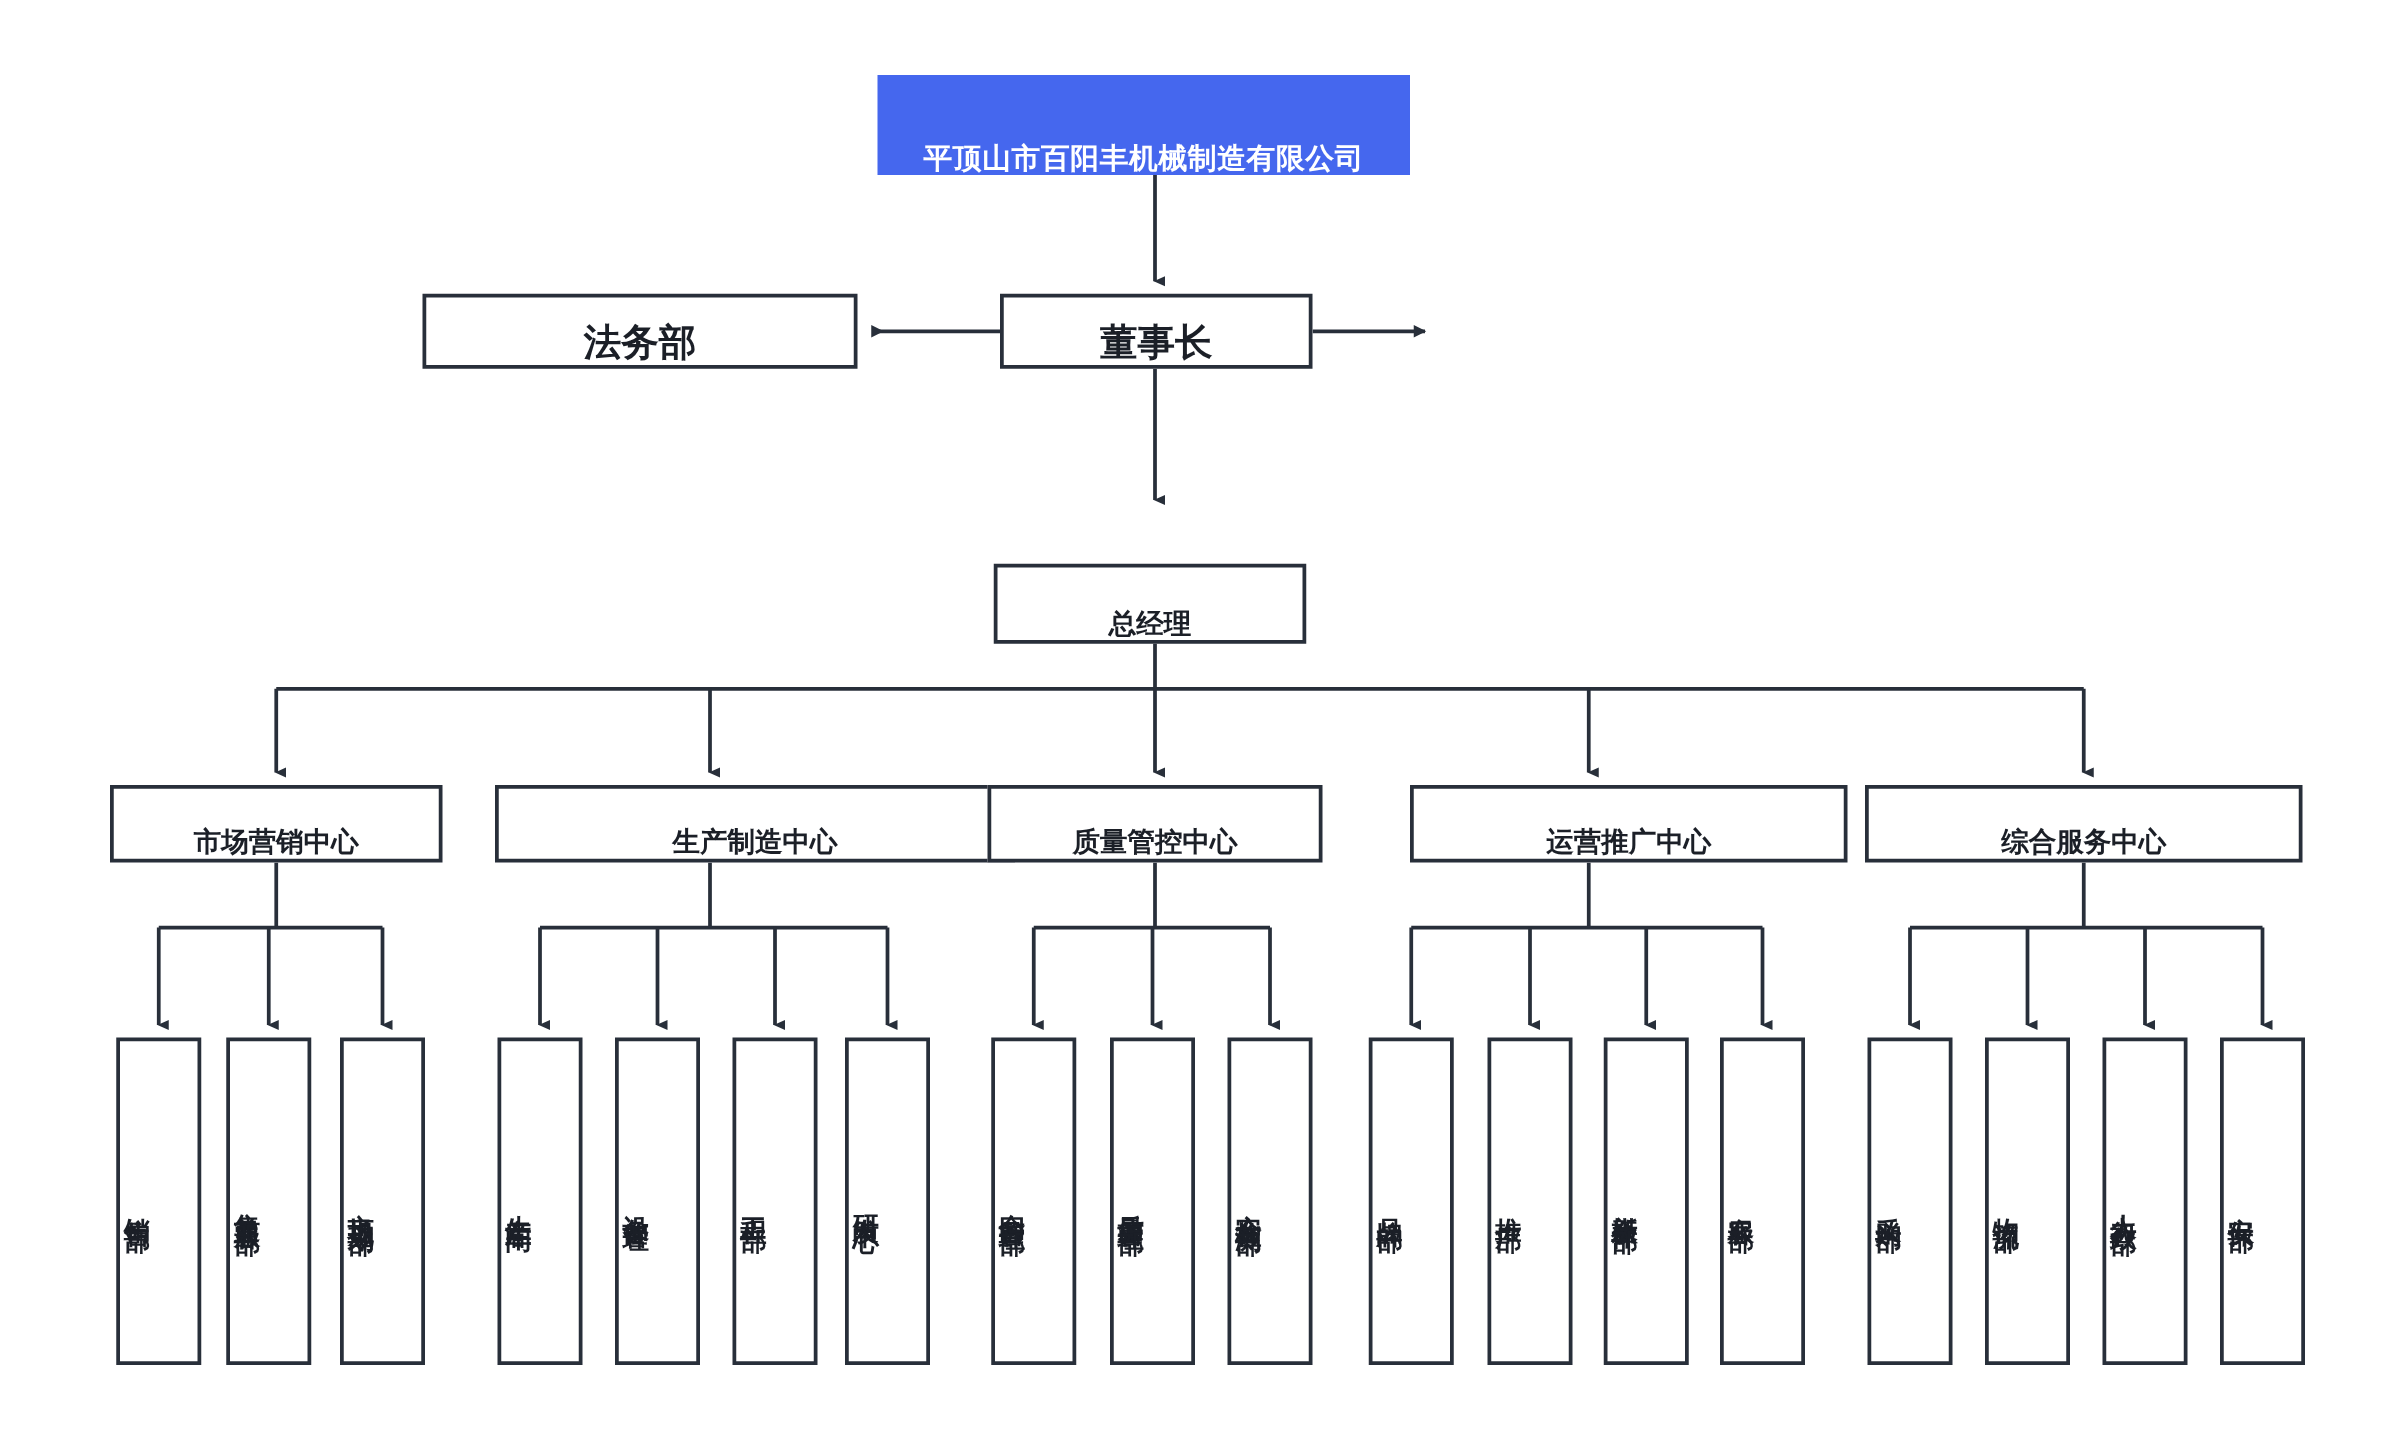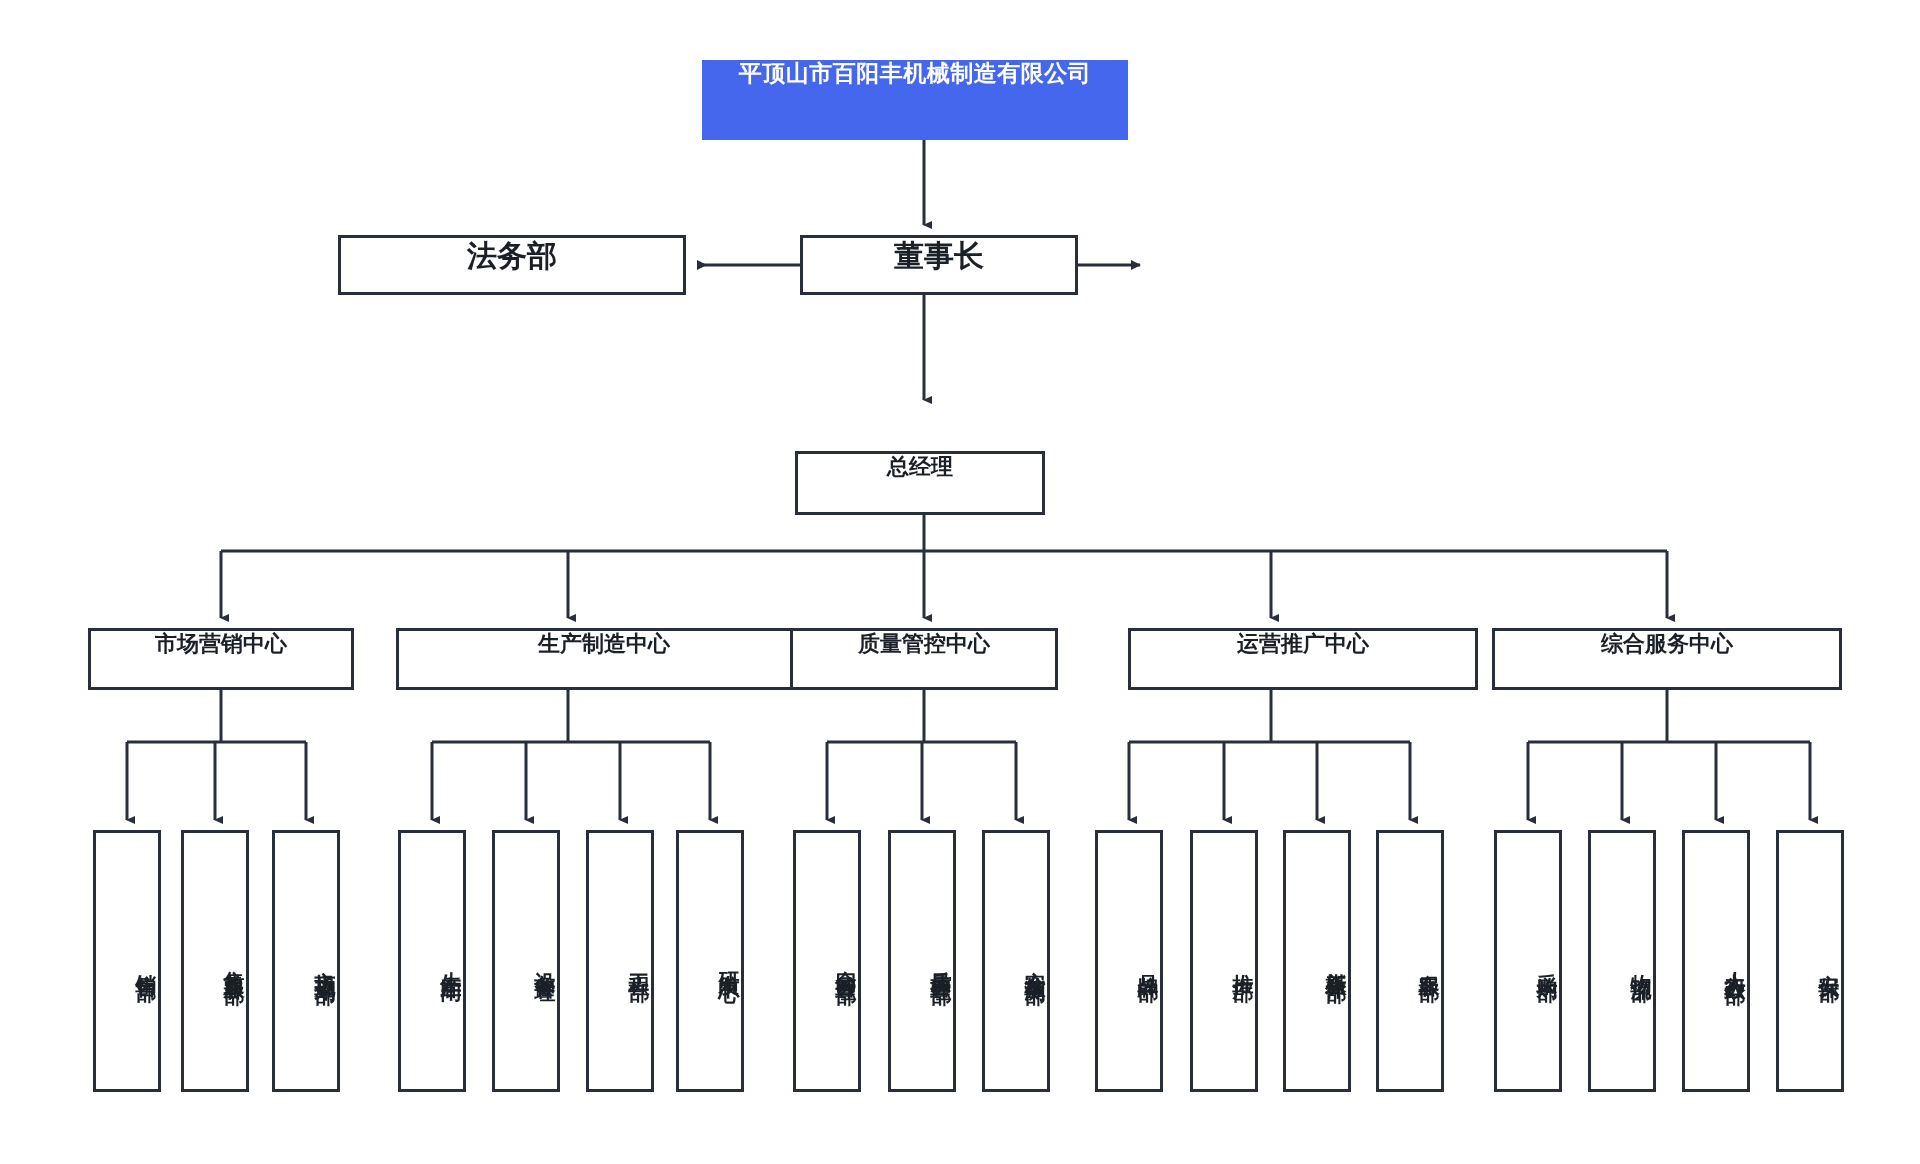--- a/index.html
+++ b/index.html
@@ -24,21 +24,21 @@
     left: 0;
     top: 0;
     width: 1920px;
     height: 1164px;
     pointer-events: none;
   }
   .node {
     position: absolute;
     box-sizing: border-box;
     display: flex;
-    align-items: flex-start;
+    align-items: flex-end;
     justify-content: center;
     text-align: center;
     background: #ffffff;
     border: 3px solid #282f3a;
     color: #1b1f27;
     font-weight: bold;
     line-height: 1.18;
   }
   .node.root {
     background: #4567ee;
@@ -120,21 +120,21 @@
       </g>
   </svg>
 
   <div class="node root" style="left: 702px; top: 60px; width: 426px; height: 80px;">
     <span>平顶山市百阳丰机械制造有限公司</span>
   </div>
 
   <div class="node lvl2" style="left: 338px; top: 235px; width: 348px; height: 60px;">
     <span>法务部</span>
   </div>
-  <div class="node lvl2" style="left: 800px; top: 235px; width: 278px; height: 60px;">
+  <div class="node lvl2" style="left: 800px; top: 235px; width: 250px; height: 60px;">
     <span>董事长</span>
   </div>
 
   <div class="node lvl3" style="left: 795px; top: 410px; width: 250px; height: 64px; margin-top: 41px;">
     <span>总经理</span>
   </div>
 
   <div id="centers-layer">
       <div class="node center" style="left: 88px; top: 628px; width: 266px; height: 62px;">
         <span>市场营销中心</span>

